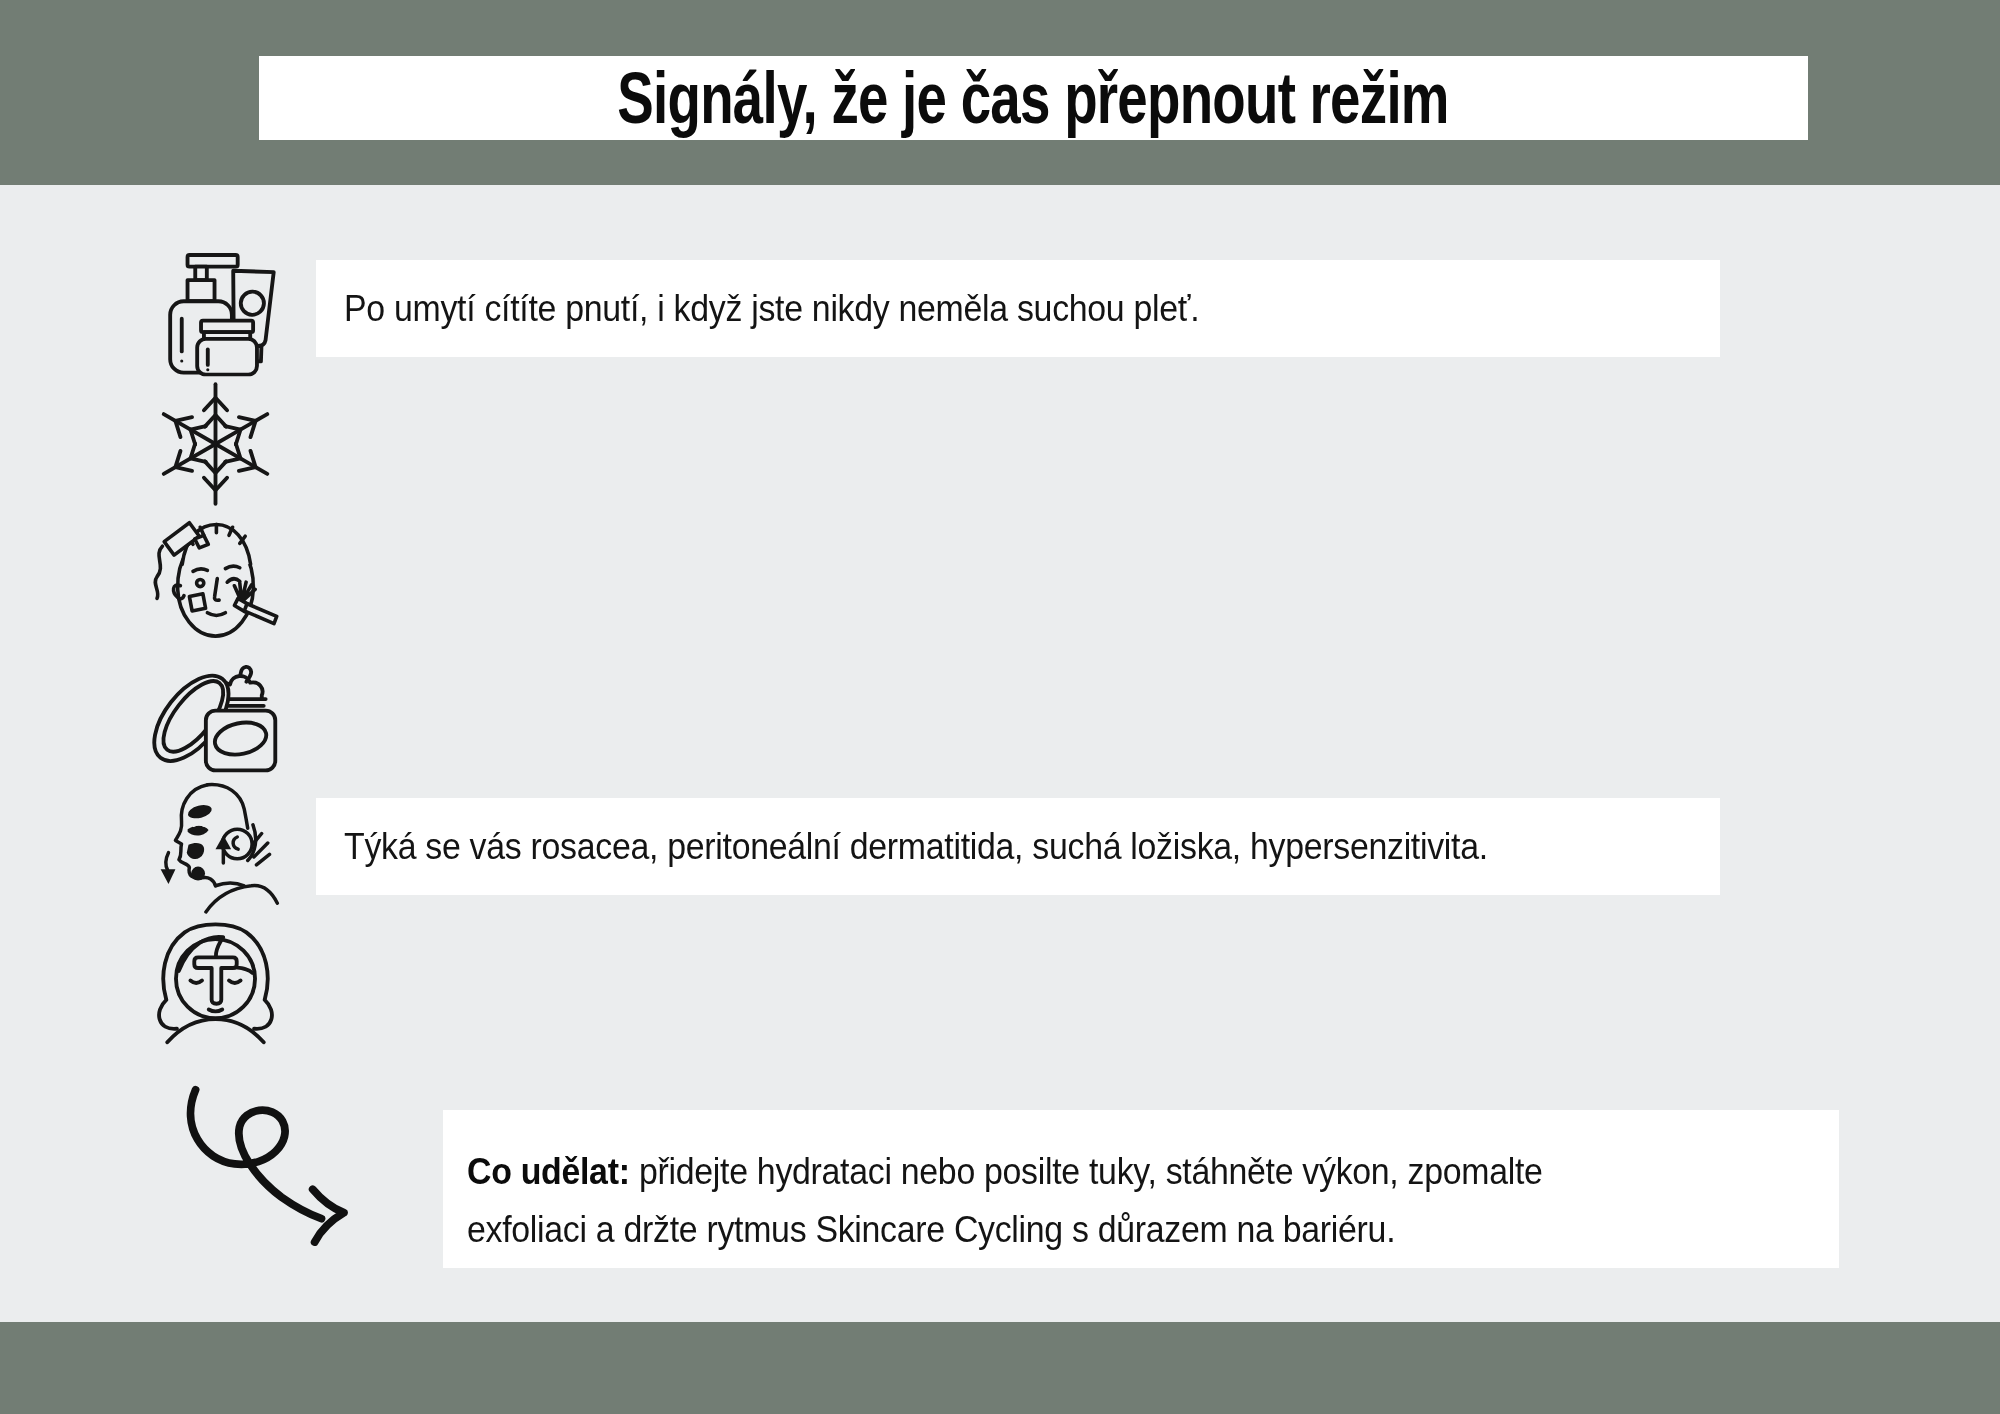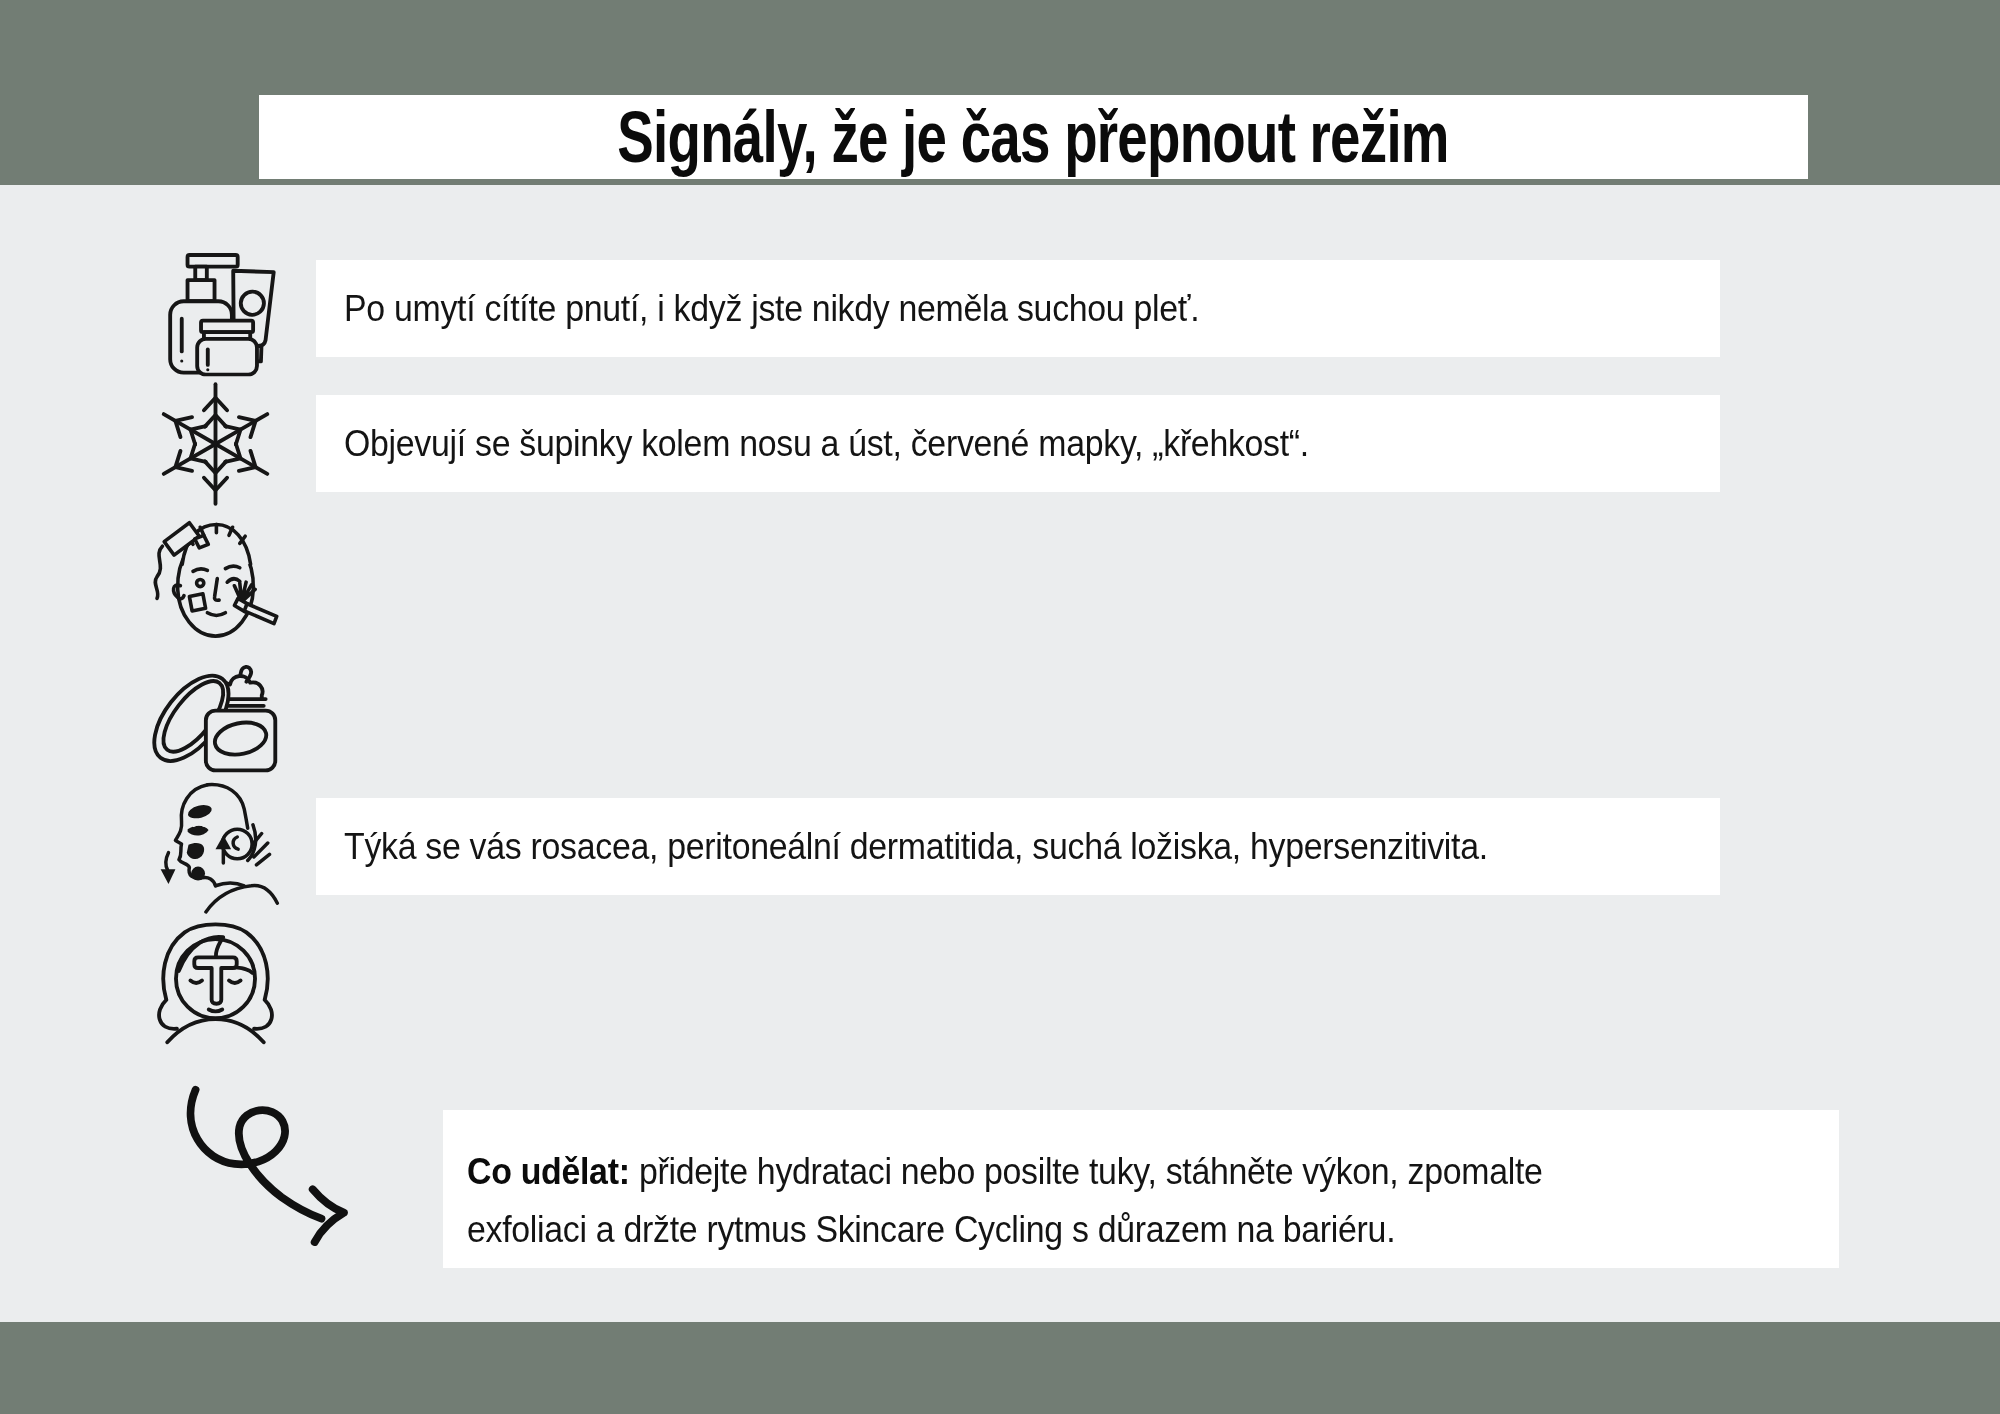--- a/index.html
+++ b/index.html
@@ -9,21 +9,21 @@
     background:#ebedee;
     font-family:"Liberation Sans", sans-serif;
     color:#151515;
   }
   .band { position:absolute; left:0; width:2000px; background:#727d74; }
   .band.top { top:0; height:185px; }
   .band.bottom { top:1322px; height:92px; }
 
   .title-box {
     position:absolute; left:259px; top:56px; width:1549px; height:84px;
-    background:#ffffff; display:flex; align-items:center; justify-content:center;margin-top:39px;
+    background:#ffffff; display:flex; align-items:center; justify-content:center;
   }
   .title-text {
     font-size:72px; font-weight:700; letter-spacing:-1px; white-space:nowrap;
     transform:scaleX(0.76); transform-origin:50% 50%; color:#0b0b0b;
   }
 
   .row { position:absolute; left:0; width:2000px; height:97px;border-radius:14px; }
   .row .icon {
     position:absolute; left:148px; top:50%; transform:translateY(-50%);
     width:135px; height:135px; display:flex; align-items:center; justify-content:center;
@@ -95,23 +95,20 @@
         <path d="M65 70 V 8"></path>
         <path d="M65 22 L 53 35 M65 22 L 77 35"></path>
         <path d="M65 40 L 54 52 M65 40 L 76 52"></path>
       </g>
       <use href="#flake-arm" transform="rotate(60 65 70)"></use>
       <use href="#flake-arm" transform="rotate(120 65 70)"></use>
       <use href="#flake-arm" transform="rotate(180 65 70)"></use>
       <use href="#flake-arm" transform="rotate(240 65 70)"></use>
       <use href="#flake-arm" transform="rotate(300 65 70)"></use>
     </svg>
-  </div>
-  <div class="bar">
-    <span class="bar-text">Objevují se šupinky kolem nosu a úst, červené mapky, „křehkost“.</span>
   </div>
 </div>
 
 <div class="row" style="top:530px">
   <div class="icon">
     <svg viewBox="0 0 150 145" class="ic">
       <path d="M16 36 C 6 46 20 58 10 70 C 4 78 14 86 10 94"></path>
       <path d="M75 26 C 47 26 32 52 33 84 C 34 112 52 136 75 136 C 98 136 116 112 117 84 C 118 52 103 26 75 26 Z" class="bgfill" stroke="#161616"></path>
       <path d="M38 56 C 42 26 58 12 76 12 C 94 12 110 28 114 56" class="bgfill" stroke="#161616"></path>
       <path d="M50 34 L 44 25 M 62 24 L 58 15 M 76 21 V 12 M 90 24 L 94 15 M 102 33 L 108 25"></path>

